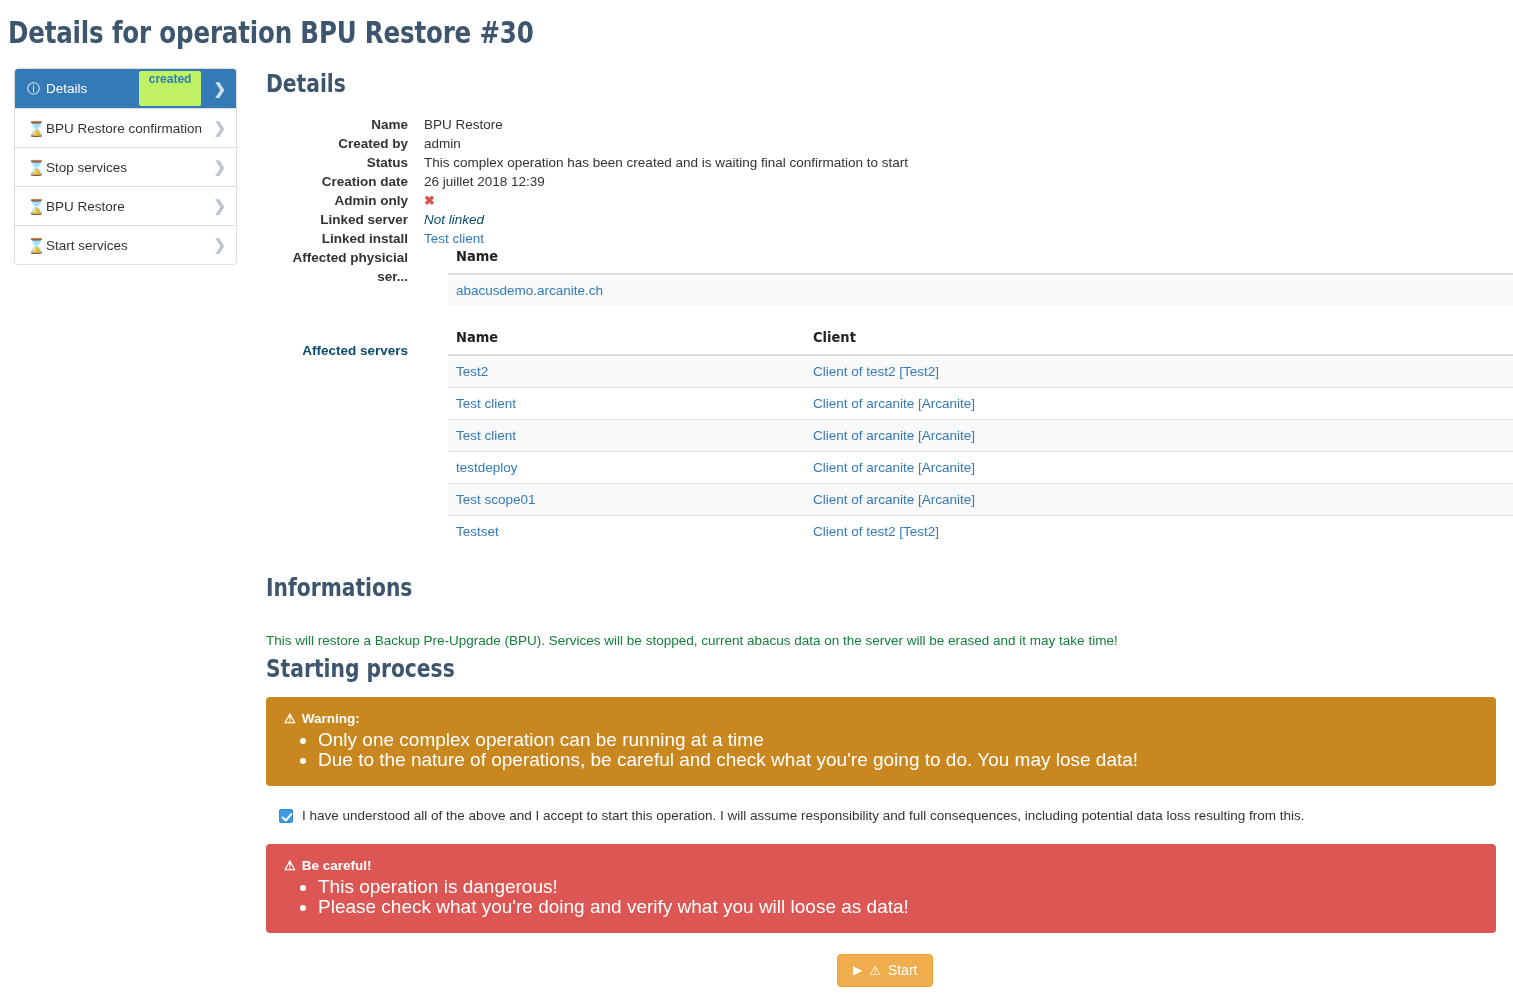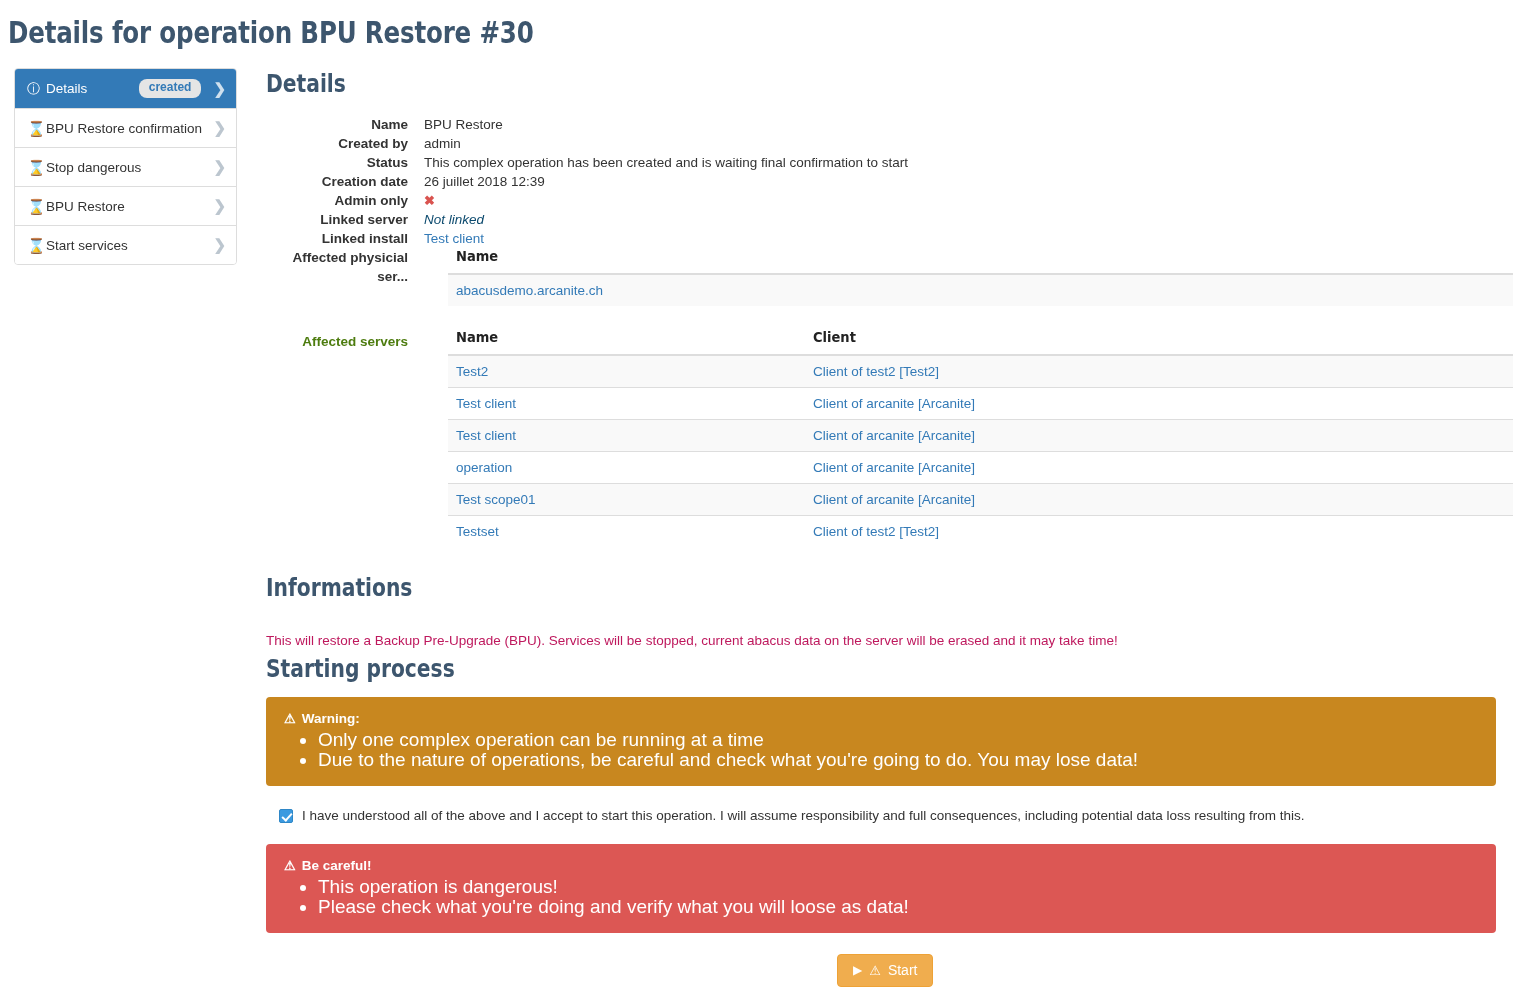--- a/index.html
+++ b/index.html
@@ -53,24 +53,24 @@
     width: 19px; flex: 0 0 19px;
     text-align: left;
     font-size: 13px;
     line-height: 1;
   }
   .side-icon.info { color: #ffffff; }
   .side-icon.hourglass { color: #f0ad4e; font-size: 15px; }
   .side-label { flex: 1 1 auto; white-space: nowrap; }
   .side-badge {
     display: inline-block;
-    background: #e5e5e5; color: #337ab7;
-    border-radius: 8px;
+    background: #bef264; color: #337ab7;
+    border-radius: 2px;
     font-size: 12px; font-weight: 700;
-    padding: 2px 10px 3px;
+    padding: 2px 10px 19px;
     margin-right: 8px;
     line-height: 1.1;
   }
   .side-chevron {
     color: #bcc6cf; font-size: 15px; font-weight: 700;
     margin-left: 4px; flex: 0 0 auto;
   }
   .side-item.active .side-chevron { color: #cfe0ee; }
 
   
@@ -116,30 +116,30 @@
     font-size: 13.5px; color: #337ab7;
     padding: 8px 8px;
     border-top: 1px solid #dddddd;
     cursor: pointer;
   }
   .tbl tbody tr:nth-child(odd) { background: #f9f9f9; }
   .tbl .col-name { width: 357px; }
 
   .phys-table-wrap { position: absolute; left: 182px; top: 248px; width: 1232px; }
   .srv-label {
-    position: absolute; left: 0; top: 334px;
+    position: absolute; left: 0; top: 343px;
     width: 158px; text-align: right; padding-right: 16px;
-    font-weight: 700; font-size: 13.5px; color: #4d7c0f;
+    font-weight: 700; font-size: 13.5px; color: #0c4a6e;
   }
   .srv-table-wrap { position: absolute; left: 182px; top: 329px; width: 1232px; }
 
   
   .info-par {
     position: absolute; left: 0; top: 617px;
-    font-size: 13.5px; line-height: 20px; color: #be185d;
+    font-size: 13.5px; line-height: 20px; color: #15803d;
   }
 
   
   .alert {
     position: absolute; left: 0; width: 1230px;
     border-radius: 4px;
     color: #ffffff;
     padding: 14px 18px 16px 18px;
   }
   .alert-warning { top: 697px; background: #c8871f; }
@@ -200,21 +200,21 @@
     </div>
 
     <div class="side-item">
       <span class="side-icon hourglass">⌛</span>
       <span class="side-label">BPU Restore confirmation</span>
       <span class="side-chevron">❯</span>
     </div>
 
     <div class="side-item">
       <span class="side-icon hourglass">⌛</span>
-      <span class="side-label">Stop dangerous</span>
+      <span class="side-label">Stop services</span>
       <span class="side-chevron">❯</span>
     </div>
 
     <div class="side-item">
       <span class="side-icon hourglass">⌛</span>
       <span class="side-label">BPU Restore</span>
       <span class="side-chevron">❯</span>
     </div>
 
     <div class="side-item">
@@ -296,21 +296,21 @@
           </tr>
           <tr>
             <td class="col-name">Test client</td>
             <td>Client of arcanite [Arcanite]</td>
           </tr>
           <tr>
             <td class="col-name">Test client</td>
             <td>Client of arcanite [Arcanite]</td>
           </tr>
           <tr>
-            <td class="col-name">operation</td>
+            <td class="col-name">testdeploy</td>
             <td>Client of arcanite [Arcanite]</td>
           </tr>
           <tr>
             <td class="col-name">Test scope01</td>
             <td>Client of arcanite [Arcanite]</td>
           </tr>
           <tr>
             <td class="col-name">Testset</td>
             <td>Client of test2 [Test2]</td>
           </tr>

